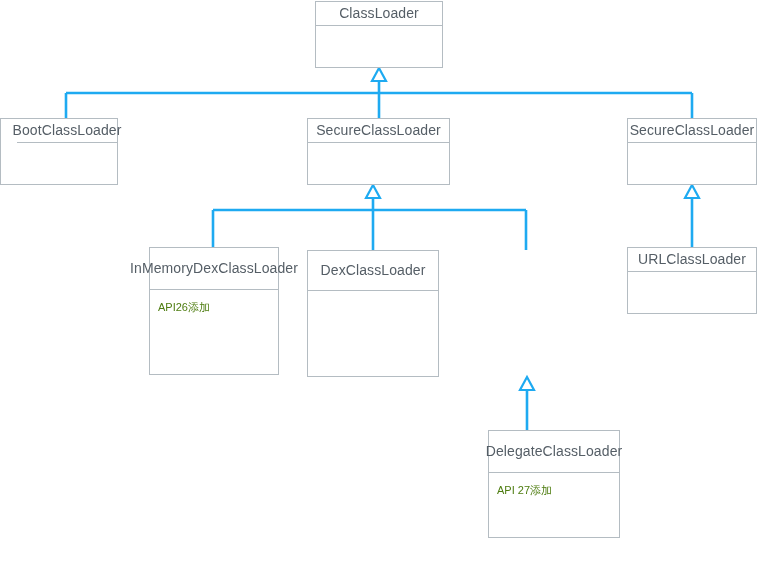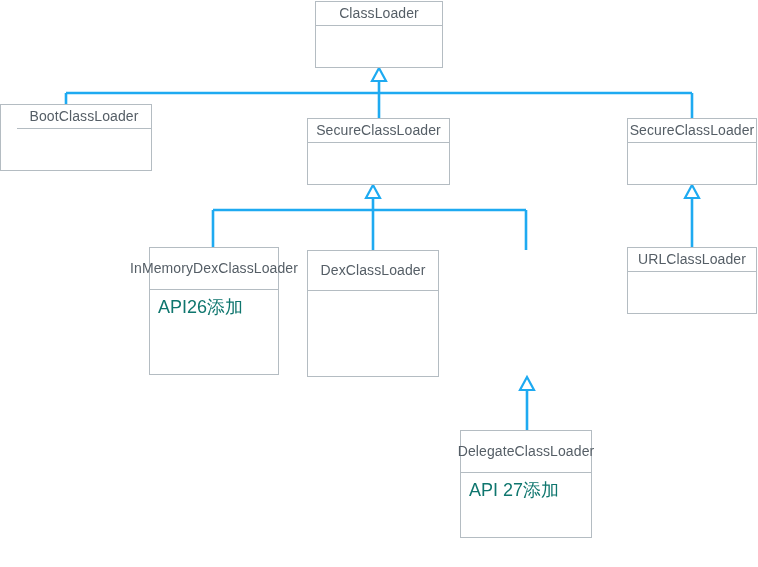--- a/index.html
+++ b/index.html
@@ -44,22 +44,22 @@
     font-size: 14px;
     line-height: 17px;
     letter-spacing: 0.1px;
     padding: 0 4px;
   }
   .uml-header.one-line { height: 24px; }
   .uml-header.two-line { height: 42px; }
   .uml-body {
     box-sizing: border-box;
     padding: 9px 8px 0 8px;
-    color: #0f766e;
-    font-size: 18px;
+    color: #4d7c0f;
+    font-size: 11px;
     line-height: 16px;
     text-align: left;
   }
   .uml-body:empty { padding: 0; }
 </style>
 </head>
 <body>
 
 <div id="canvas">
 
@@ -94,21 +94,21 @@
       <polygon points="692,185 685,198 699,198"></polygon>
       <polygon points="527,377 520,390 534,390"></polygon>
     </g>
   </svg>
 
   <div class="uml-box" style="left:315px; top:1px; width:128px; height:67px;">
     <div class="uml-header one-line">ClassLoader</div>
     <div class="uml-body"></div>
   </div>
 
-  <div class="uml-box" style="left:0px; top:104px; width:152px; height:67px;padding-left:16px;">
+  <div class="uml-box" style="left:0px; top:118px; width:118px; height:67px;padding-left:16px;">
     <div class="uml-header one-line">BootClassLoader</div>
     <div class="uml-body"></div>
   </div>
 
   <div class="uml-box" style="left:307px; top:118px; width:143px; height:67px;">
     <div class="uml-header one-line">SecureClassLoader</div>
     <div class="uml-body"></div>
   </div>
 
   <div class="uml-box" style="left:627px; top:118px; width:130px; height:67px;">
@@ -125,18 +125,18 @@
     <div class="uml-header one-line" style="height:40px;">DexClassLoader</div>
     <div class="uml-body"></div>
   </div>
 
 
   <div class="uml-box" style="left:627px; top:247px; width:130px; height:67px;">
     <div class="uml-header one-line">URLClassLoader</div>
     <div class="uml-body"></div>
   </div>
 
-  <div class="uml-box" style="left:460px; top:430px; width:132px; height:108px;">
+  <div class="uml-box" style="left:488px; top:430px; width:132px; height:108px;">
     <div class="uml-header two-line">DelegateClassLoader</div>
     <div class="uml-body">API 27添加</div>
   </div>
 
 </div>
 
 </body></html>

